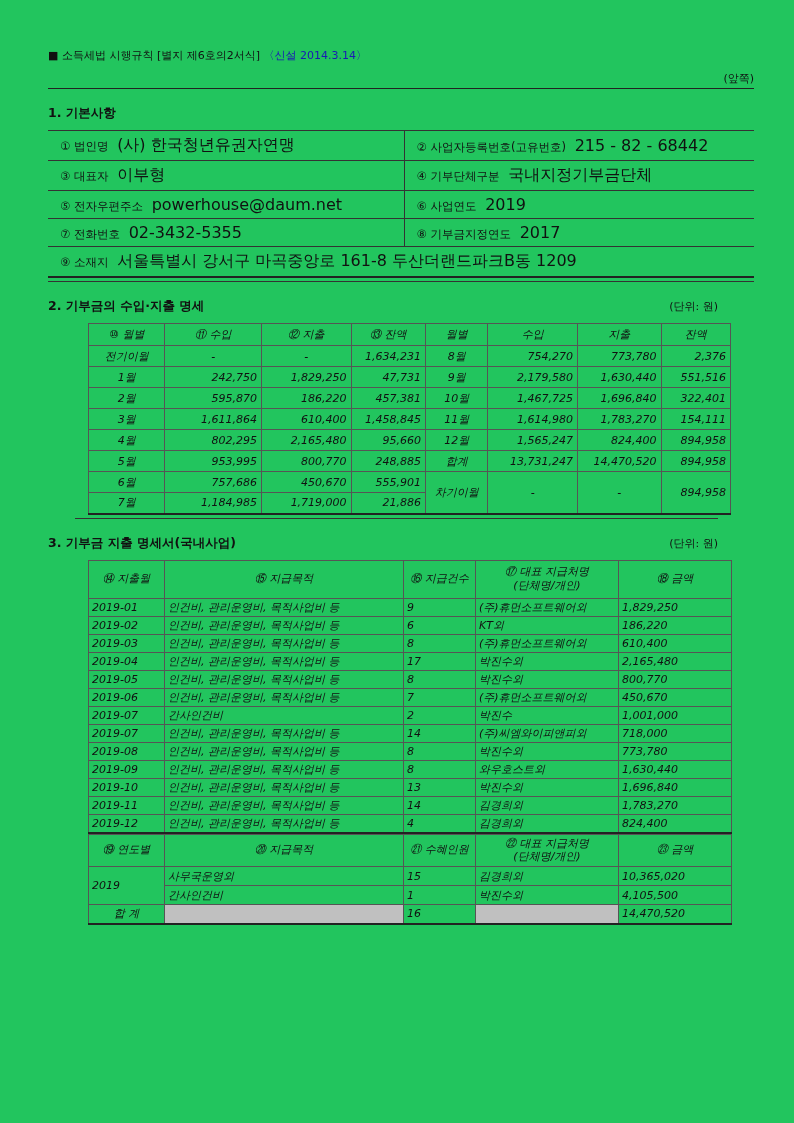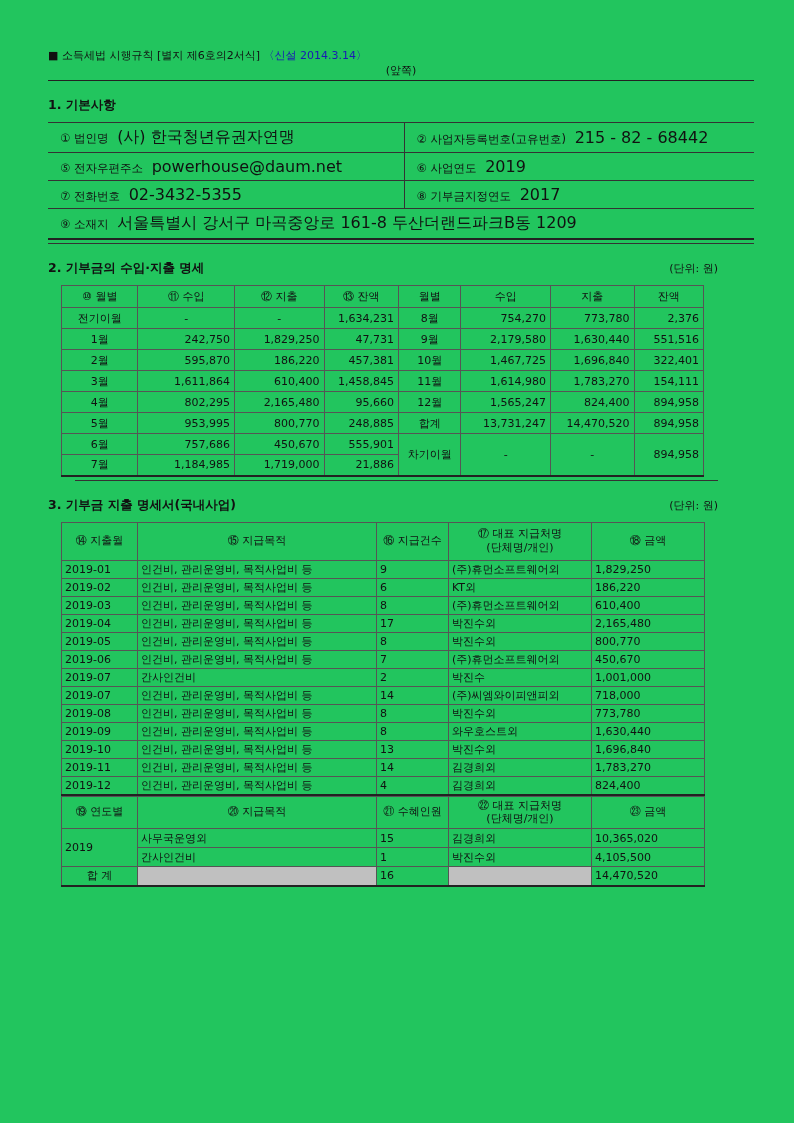--- a/index.html
+++ b/index.html
@@ -13,21 +13,21 @@
     padding:48px 40px 0 48px;
     margin:0 auto;
   }
   .notice{font-size:11px;letter-spacing:0px;}
   .notice .rev{color:#1a1ab4;}
   .doc-title{
     text-align:center;font-size:21px;font-weight:bold;
     letter-spacing:2px;margin-top:20px;
   }
   .side-label{
-    text-align:center;font-size:11px;margin-top:0;padding-bottom:2px;
+    text-align:right;font-size:11px;margin-top:8px;padding-bottom:2px;
     border-bottom:1.5px solid #222;
   }
   .sec-heading{
     font-size:12.5px;font-weight:bold;margin:0;
   }
   .heading-row{
     display:flex;justify-content:space-between;align-items:center;
     margin-top:16px;margin-bottom:8px;
   }
   .unit-label{font-size:11px;margin-right:36px;}
@@ -38,22 +38,22 @@
   .s1-cell{font-size:11.5px;padding:4px 6px 4px 12px;box-sizing:border-box;}
   .s1-cell.l{width:50.5%;border-right:1.5px solid #333;}
   .s1-cell.r{width:49.5%;}
   .s1-cell.full{width:100%;}
   .s1-cell .val{font-size:16px;margin-left:5px;}
   .thin-sep{border-top:1px solid #333;margin-top:3px;}
 
   
   table.form{
     border-collapse:collapse;table-layout:fixed;
-    margin-left:13px;width:643px;
-    border-top:1.5px solid #222;border-bottom:2px solid #222;
+    margin-left:40px;width:643px;
+    border-top:1.5px solid #222;border-bottom:2px solid #222;font-style:italic;
   }
   table.form th, table.form td{
     border:1px solid #555;
     font-weight:normal;font-size:11px;
     overflow:hidden;white-space:nowrap;
     box-sizing:border-box;
   }
   table.form th{
     text-align:center;white-space:pre-line;line-height:1.25;
     padding:2px 1px;
@@ -94,20 +94,32 @@
         <span class="val">(사) 한국청년유권자연맹</span>
       </div>
       <div class="s1-cell r">
         <span>②</span>
         <span>사업자등록번호(고유번호)</span>
         <span class="val">215 - 82 - 68442</span>
       </div>
     </div>
     <div class="s1-row">
       <div class="s1-cell l">
+        <span>③</span>
+        <span>대표자</span>
+        <span class="val">이부형</span>
+      </div>
+      <div class="s1-cell r">
+        <span>④</span>
+        <span>기부단체구분</span>
+        <span class="val">국내지정기부금단체</span>
+      </div>
+    </div>
+    <div class="s1-row">
+      <div class="s1-cell l">
         <span>⑤</span>
         <span>전자우편주소</span>
         <span class="val">powerhouse@daum.net</span>
       </div>
       <div class="s1-cell r">
         <span>⑥</span>
         <span>사업연도</span>
         <span class="val">2019</span>
       </div>
     </div>

